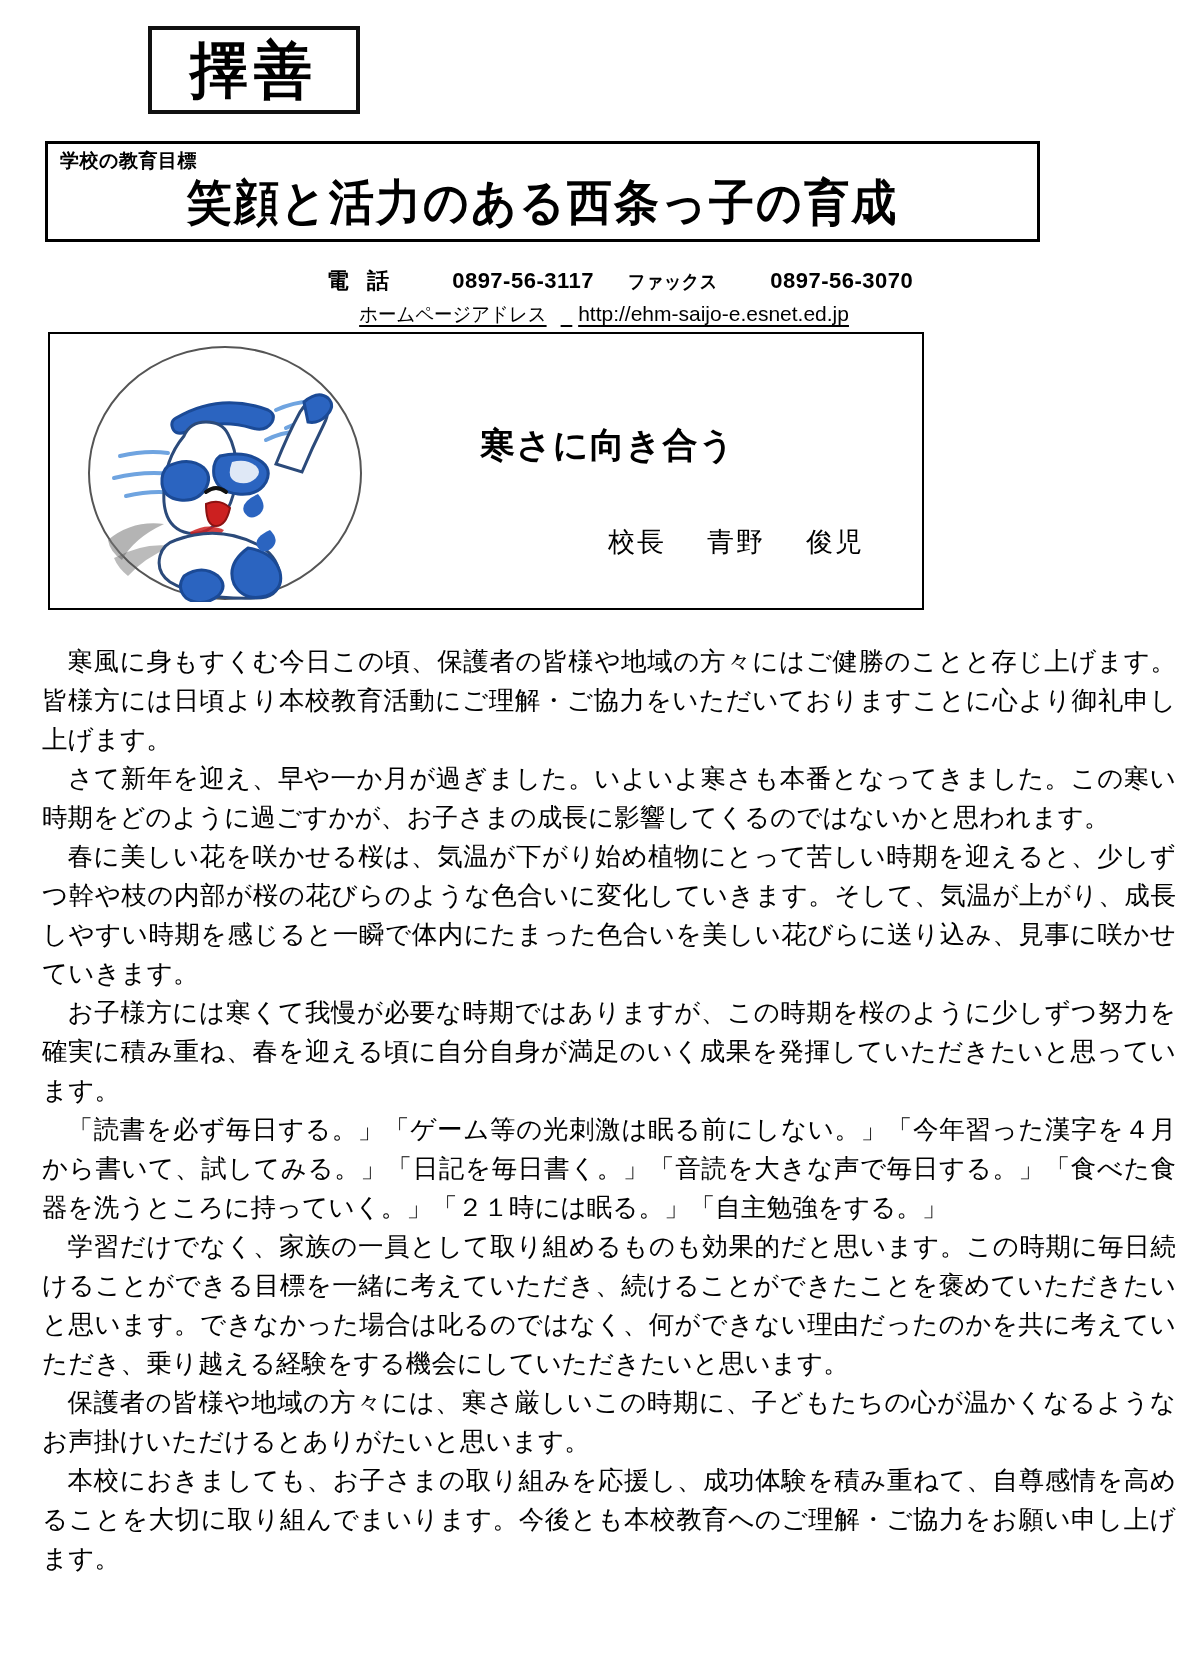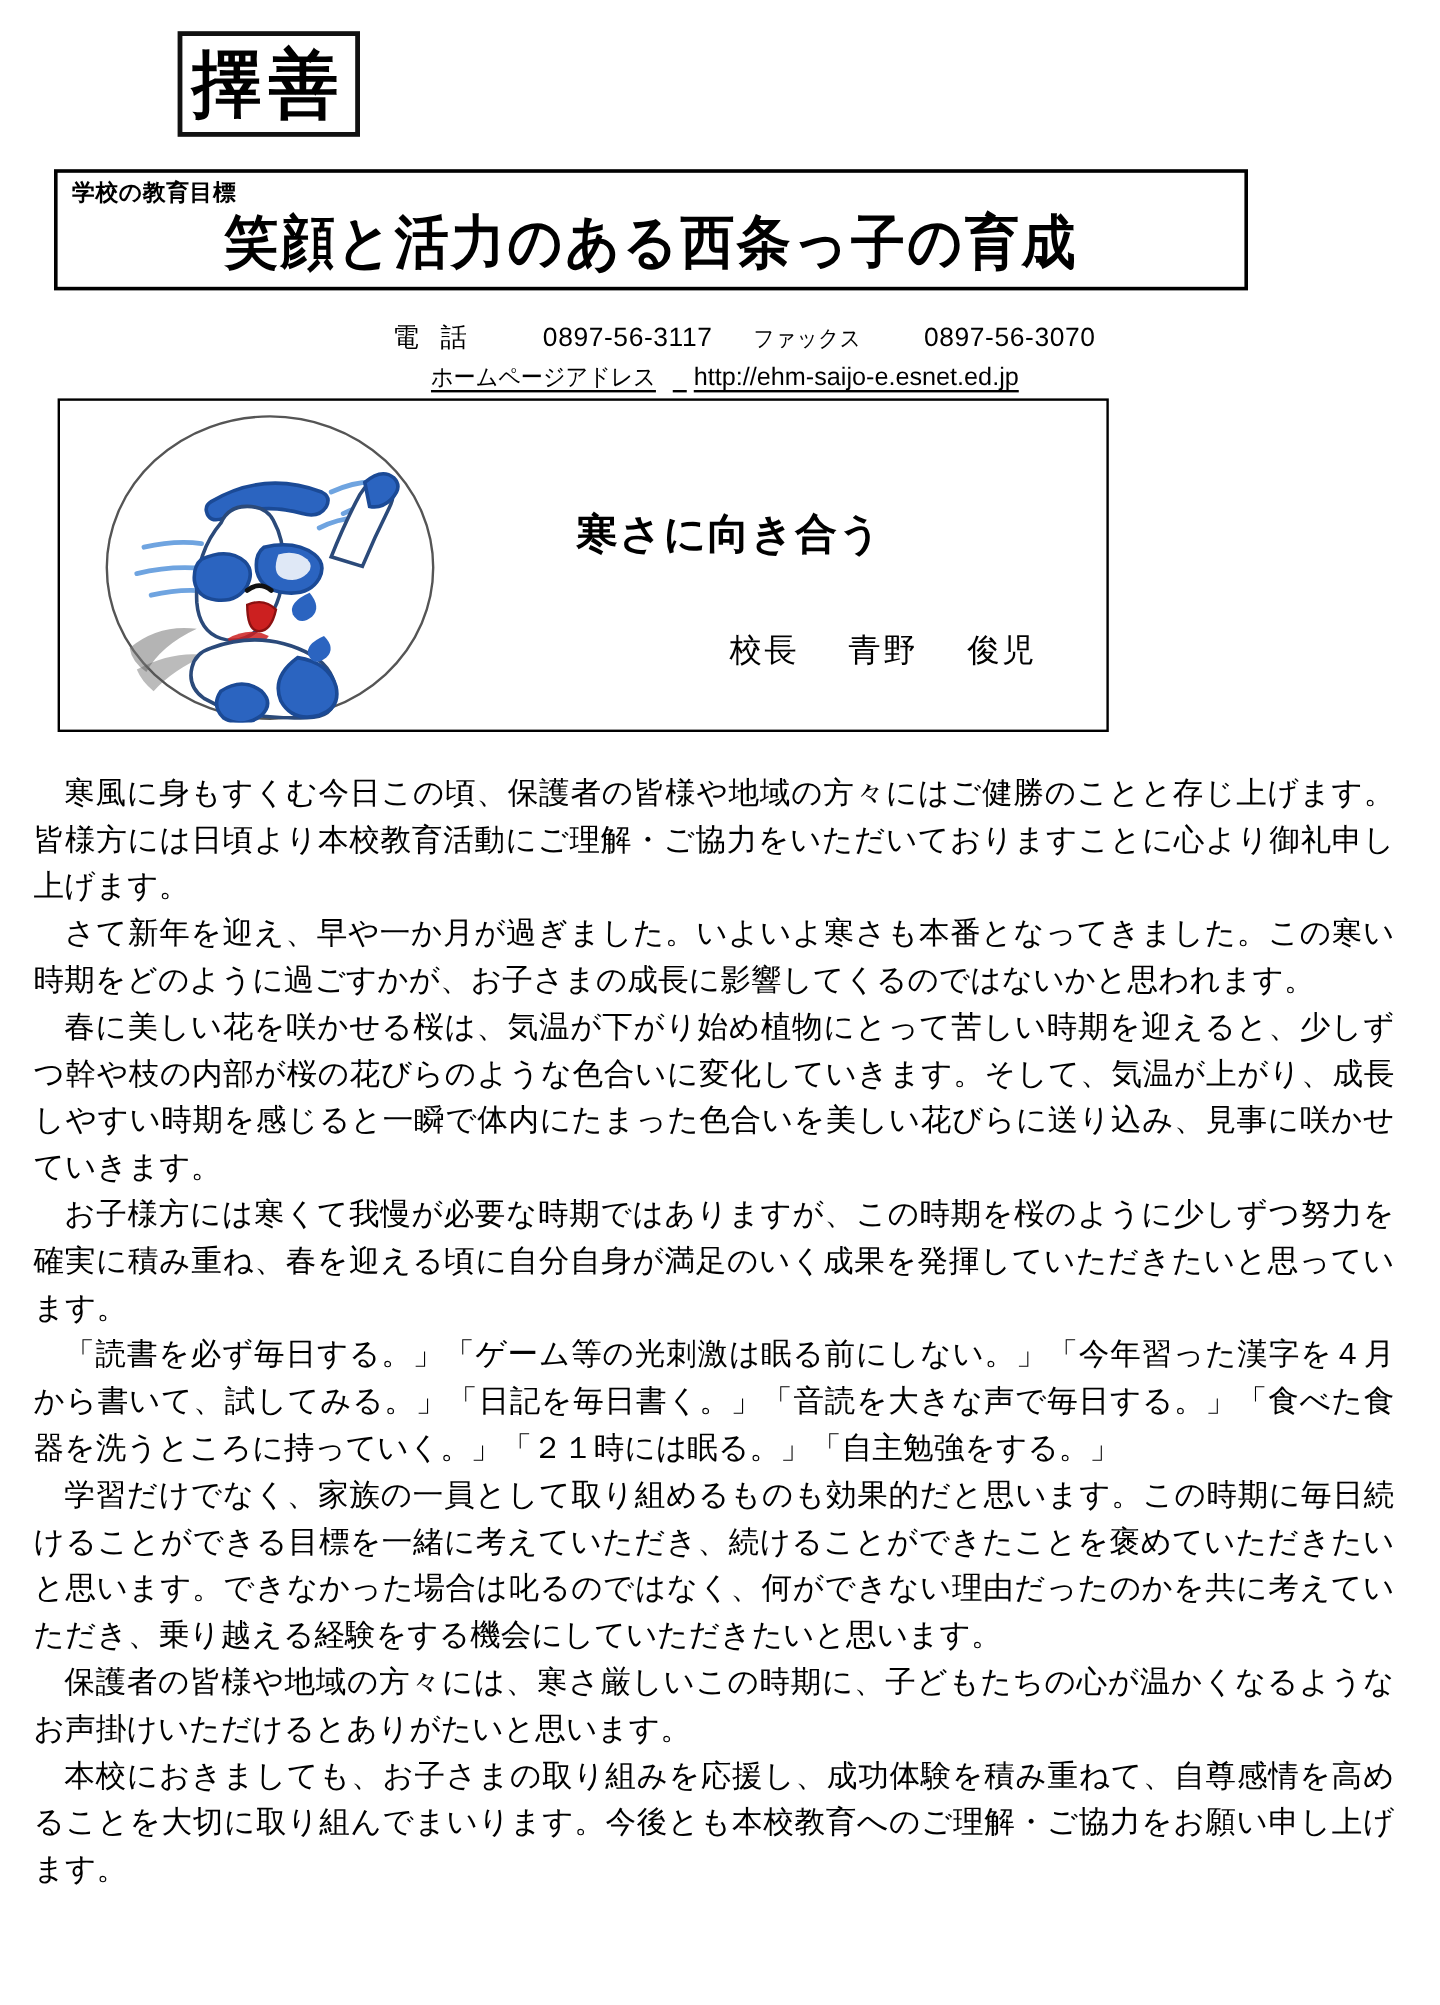--- a/index.html
+++ b/index.html
@@ -15,21 +15,21 @@
     color: #000000;
     position: relative;
     overflow: hidden;
   }
 
   
   .seal-wrap {
     position: absolute;
     left: 148px;
     top: 26px;
-    width: 152px;
+    width: 212px;
     height: 88px;
   }
   .seal-box {
     width: 100%;
     height: 100%;
     box-sizing: border-box;
     border: 4px solid #111111;
     display: flex;
     align-items: center;
     justify-content: center;
@@ -82,21 +82,21 @@
   
   .contact {
     position: absolute;
     left: 0;
     right: 0;
     top: 266px;
     text-align: center;
   }
   .contact-row1 {
     font-size: 22px;
-    font-weight: 400;
+    font-weight: 700;
     letter-spacing: 0.5px;
     white-space: nowrap;
     padding-left: 40px;
   }
   .contact-row1 .lbl { letter-spacing: 6px; }
   .contact-row1 .gap-a { display: inline-block; width: 44px; }
   .contact-row1 .gap-b { display: inline-block; width: 16px; }
   .contact-row1 .gap-c { display: inline-block; width: 34px; }
   .contact-row1 .fax-lbl {
     font-size: 19px;
@@ -151,21 +151,21 @@
     top: 190px;
     font-size: 27px;
     letter-spacing: 2px;
     white-space: nowrap;
   }
   .head-author .sp { display: inline-block; width: 22px; }
 
   
   .body-text {
     position: absolute;
-    left: 28px;
+    left: 42px;
     top: 642px;
     width: 1134px;
     font-size: 25.5px;
     line-height: 39px;
     letter-spacing: 0.1px;
     text-align: justify;
     text-justify: inter-character;
   }
   .body-text p {
     margin: 0;

